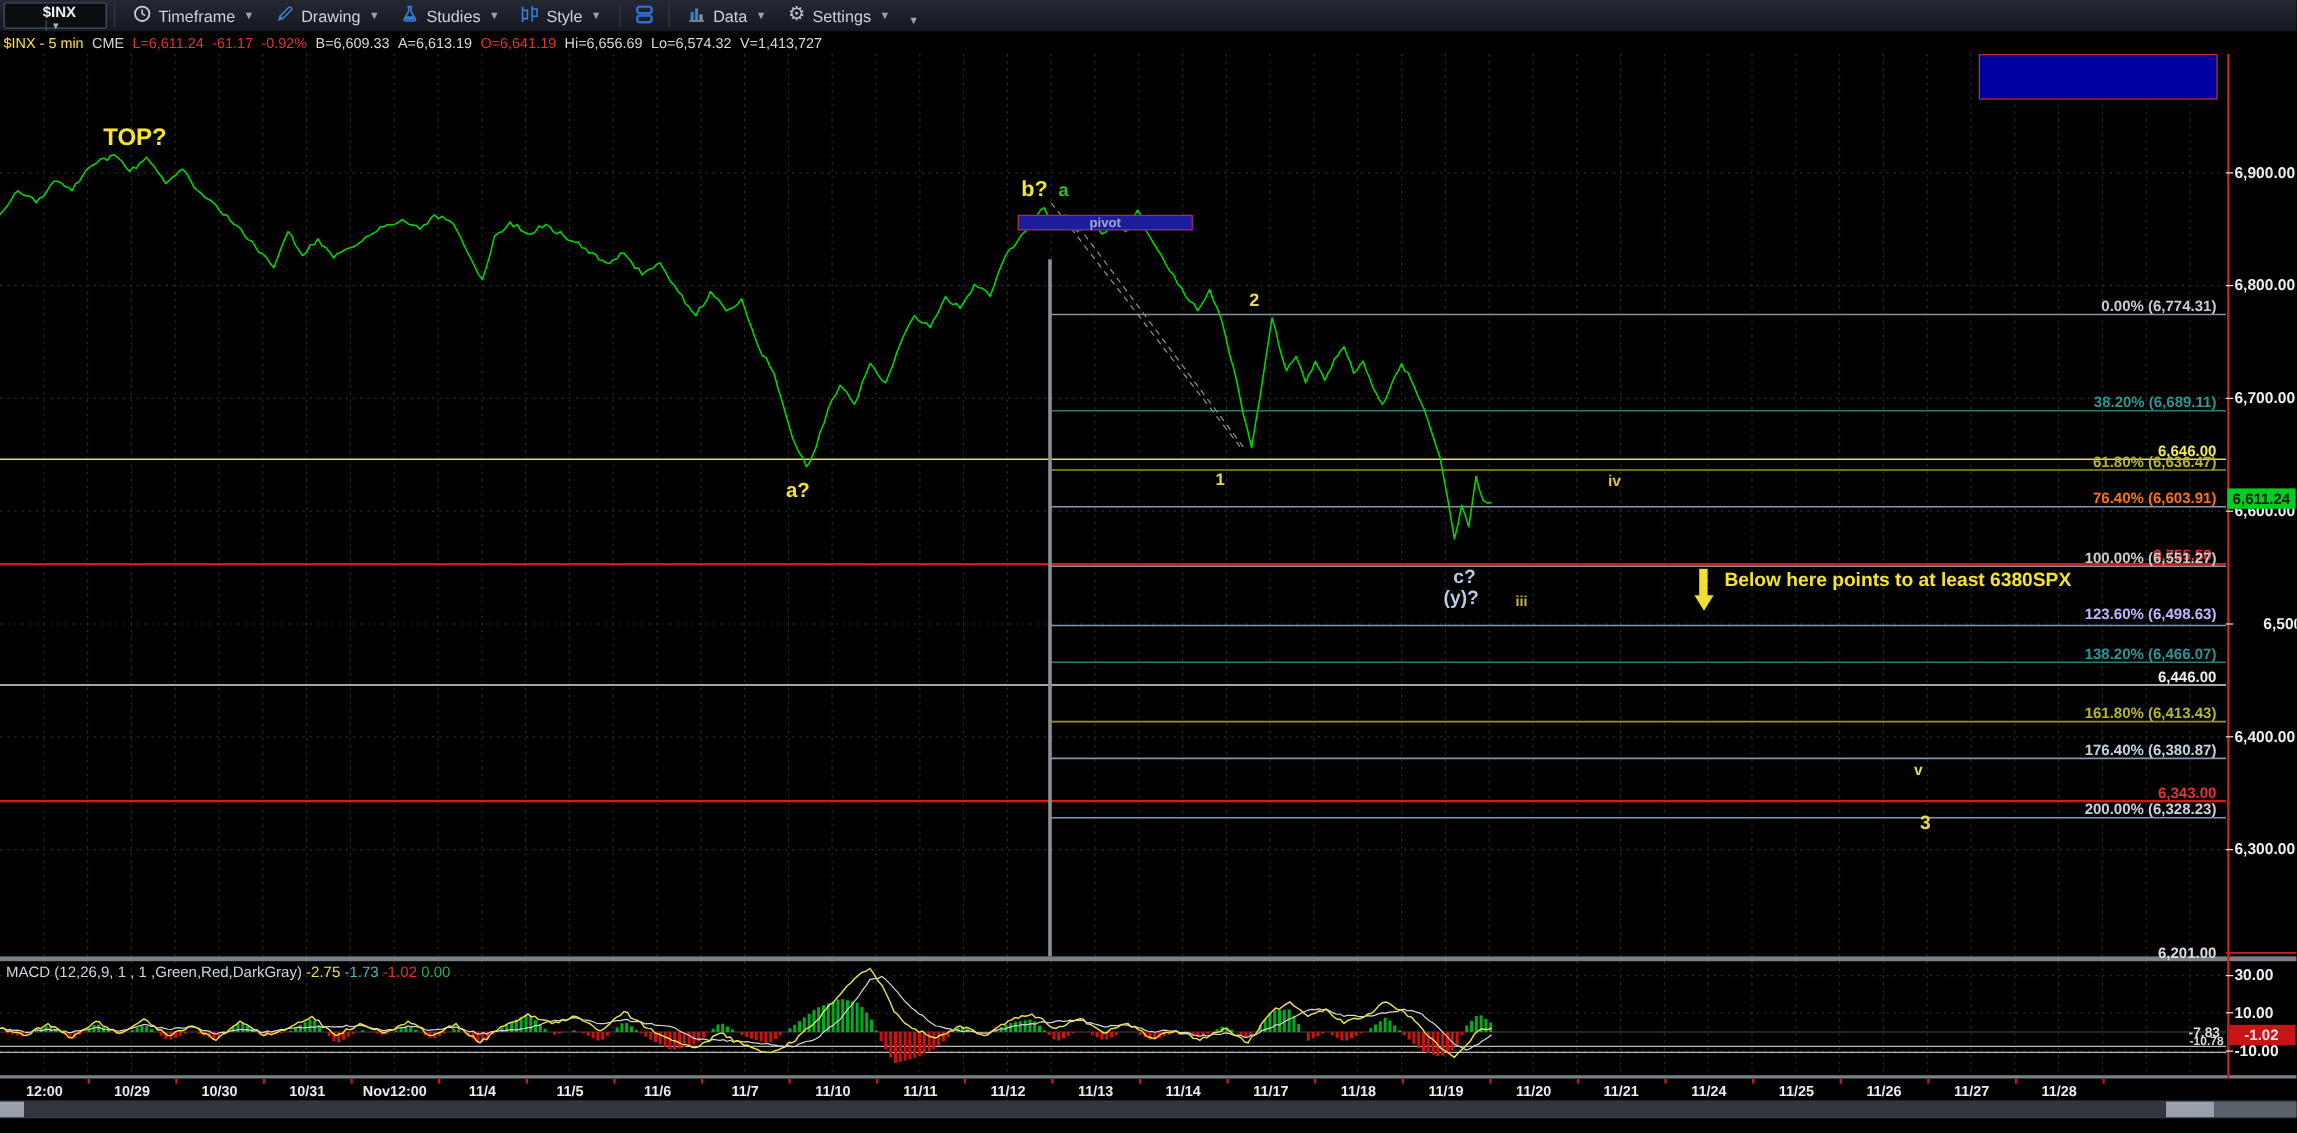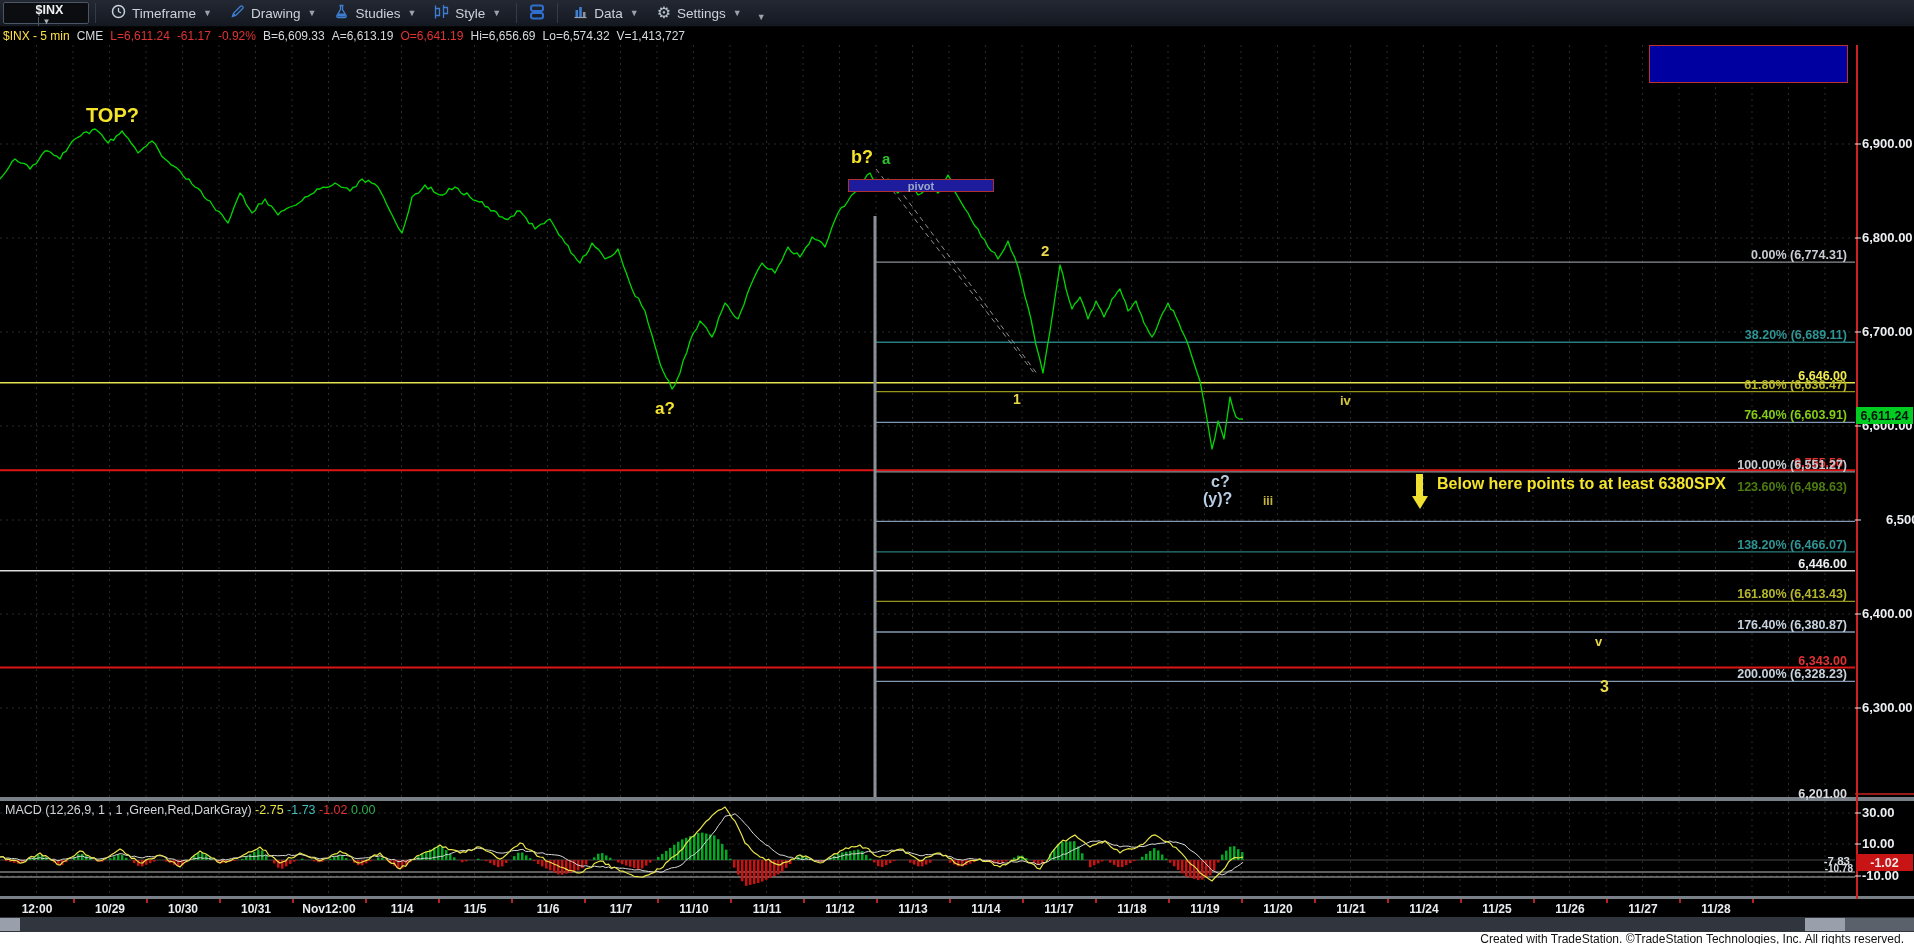--- a/index.html
+++ b/index.html
@@ -558,24 +558,24 @@
         <line x1="1855" y1="663" x2="1861" y2="663" stroke="#e8e8e8"></line>
         <line x1="1855" y1="768" x2="1861" y2="768" stroke="#e8e8e8"></line>
         <line x1="1855" y1="799" x2="1861" y2="799" stroke="#e8e8e8"></line>
         <line x1="1855" y1="831" x2="1861" y2="831" stroke="#e8e8e8"></line>
       </svg>
     <div class="overlay" id="overlay">
         <div class="lvl-label" style="right: 67px; top: 203.149px; color: rgb(200, 204, 210);">0.00% (6,774.31)</div>
         <div class="lvl-label" style="right: 67px; top: 283.237px; color: rgb(47, 148, 148);">38.20% (6,689.11)</div>
         <div class="lvl-label" style="right: 67px; top: 323.76px; color: rgb(240, 236, 80);">6,646.00</div>
         <div class="lvl-label" style="right: 67px; top: 332.718px; color: rgb(182, 182, 42);">61.80% (6,636.47)</div>
-        <div class="lvl-label" style="right: 67px; top: 363.325px; color: #84cc16;">76.40% (6,603.91)</div>
+        <div class="lvl-label" style="right: 67px; top: 363.325px; color: #f97316;">76.40% (6,603.91)</div>
         <div class="lvl-label" style="right: 71px; top: 411.18px; color: rgb(226, 51, 51);">9,755.50</div>
         <div class="lvl-label" style="right: 67px; top: 412.806px; color: rgb(200, 204, 210);">100.00% (6,551.27)</div>
-        <div class="lvl-label" style="right: 67px; top: 435px; color: #4d7c0f;">123.60% (6,498.63)</div>
+        <div class="lvl-label" style="right: 67px; top: 460px; color: #c4b5fd;">123.60% (6,498.63)</div>
         <div class="lvl-label" style="right: 67px; top: 492.894px; color: rgb(47, 148, 148);">138.20% (6,466.07)</div>
         <div class="lvl-label" style="right: 67px; top: 511.76px; color: rgb(236, 238, 240);">6,446.00</div>
         <div class="lvl-label" style="right: 67px; top: 542.376px; color: rgb(182, 182, 42);">161.80% (6,413.43)</div>
         <div class="lvl-label" style="right: 67px; top: 572.982px; color: rgb(198, 210, 222);">176.40% (6,380.87)</div>
         <div class="lvl-label" style="right: 67px; top: 608.58px; color: rgb(226, 51, 51);">6,343.00</div>
         <div class="lvl-label" style="right: 67px; top: 622.464px; color: rgb(198, 210, 222);">200.00% (6,328.23)</div>
         <div class="lvl-label" style="right: 67px; top: 742.06px; color: rgb(216, 220, 224);">6,201.00</div>
         <div class="box-rect" style="left: 848px; top: 134px; width: 146px; height: 13px; background: rgb(28, 28, 156); border: 1.5px solid rgb(176, 48, 48); display: flex; align-items: center; justify-content: center; padding-right: 0px; font-weight: bold; font-size: 11px; color: rgb(156, 168, 200);">
           <span>pivot</span>
         </div>
@@ -663,16 +663,13 @@
       <div class="t-label" style="left: 1716px;">11/28</div>
       <div class="t-tick" style="left: 1752px;"></div>
     </div>
 
   <div class="scrollbar">
     <div class="sb-piece" style="left:0;width:20px;background:#99a0ab;"></div>
     <div class="sb-piece" style="left:1805px;width:40px;background:#99a0ab;"></div>
     <div class="sb-piece" style="left:1845px;width:69px;background:#5a616b;"></div>
   </div>
 
-  <div class="statusbar">
-    <span>Created with TradeStation. ©TradeStation Technologies, Inc. All rights reserved.</span>
-  </div>
 </div>
 
 </body></html>

